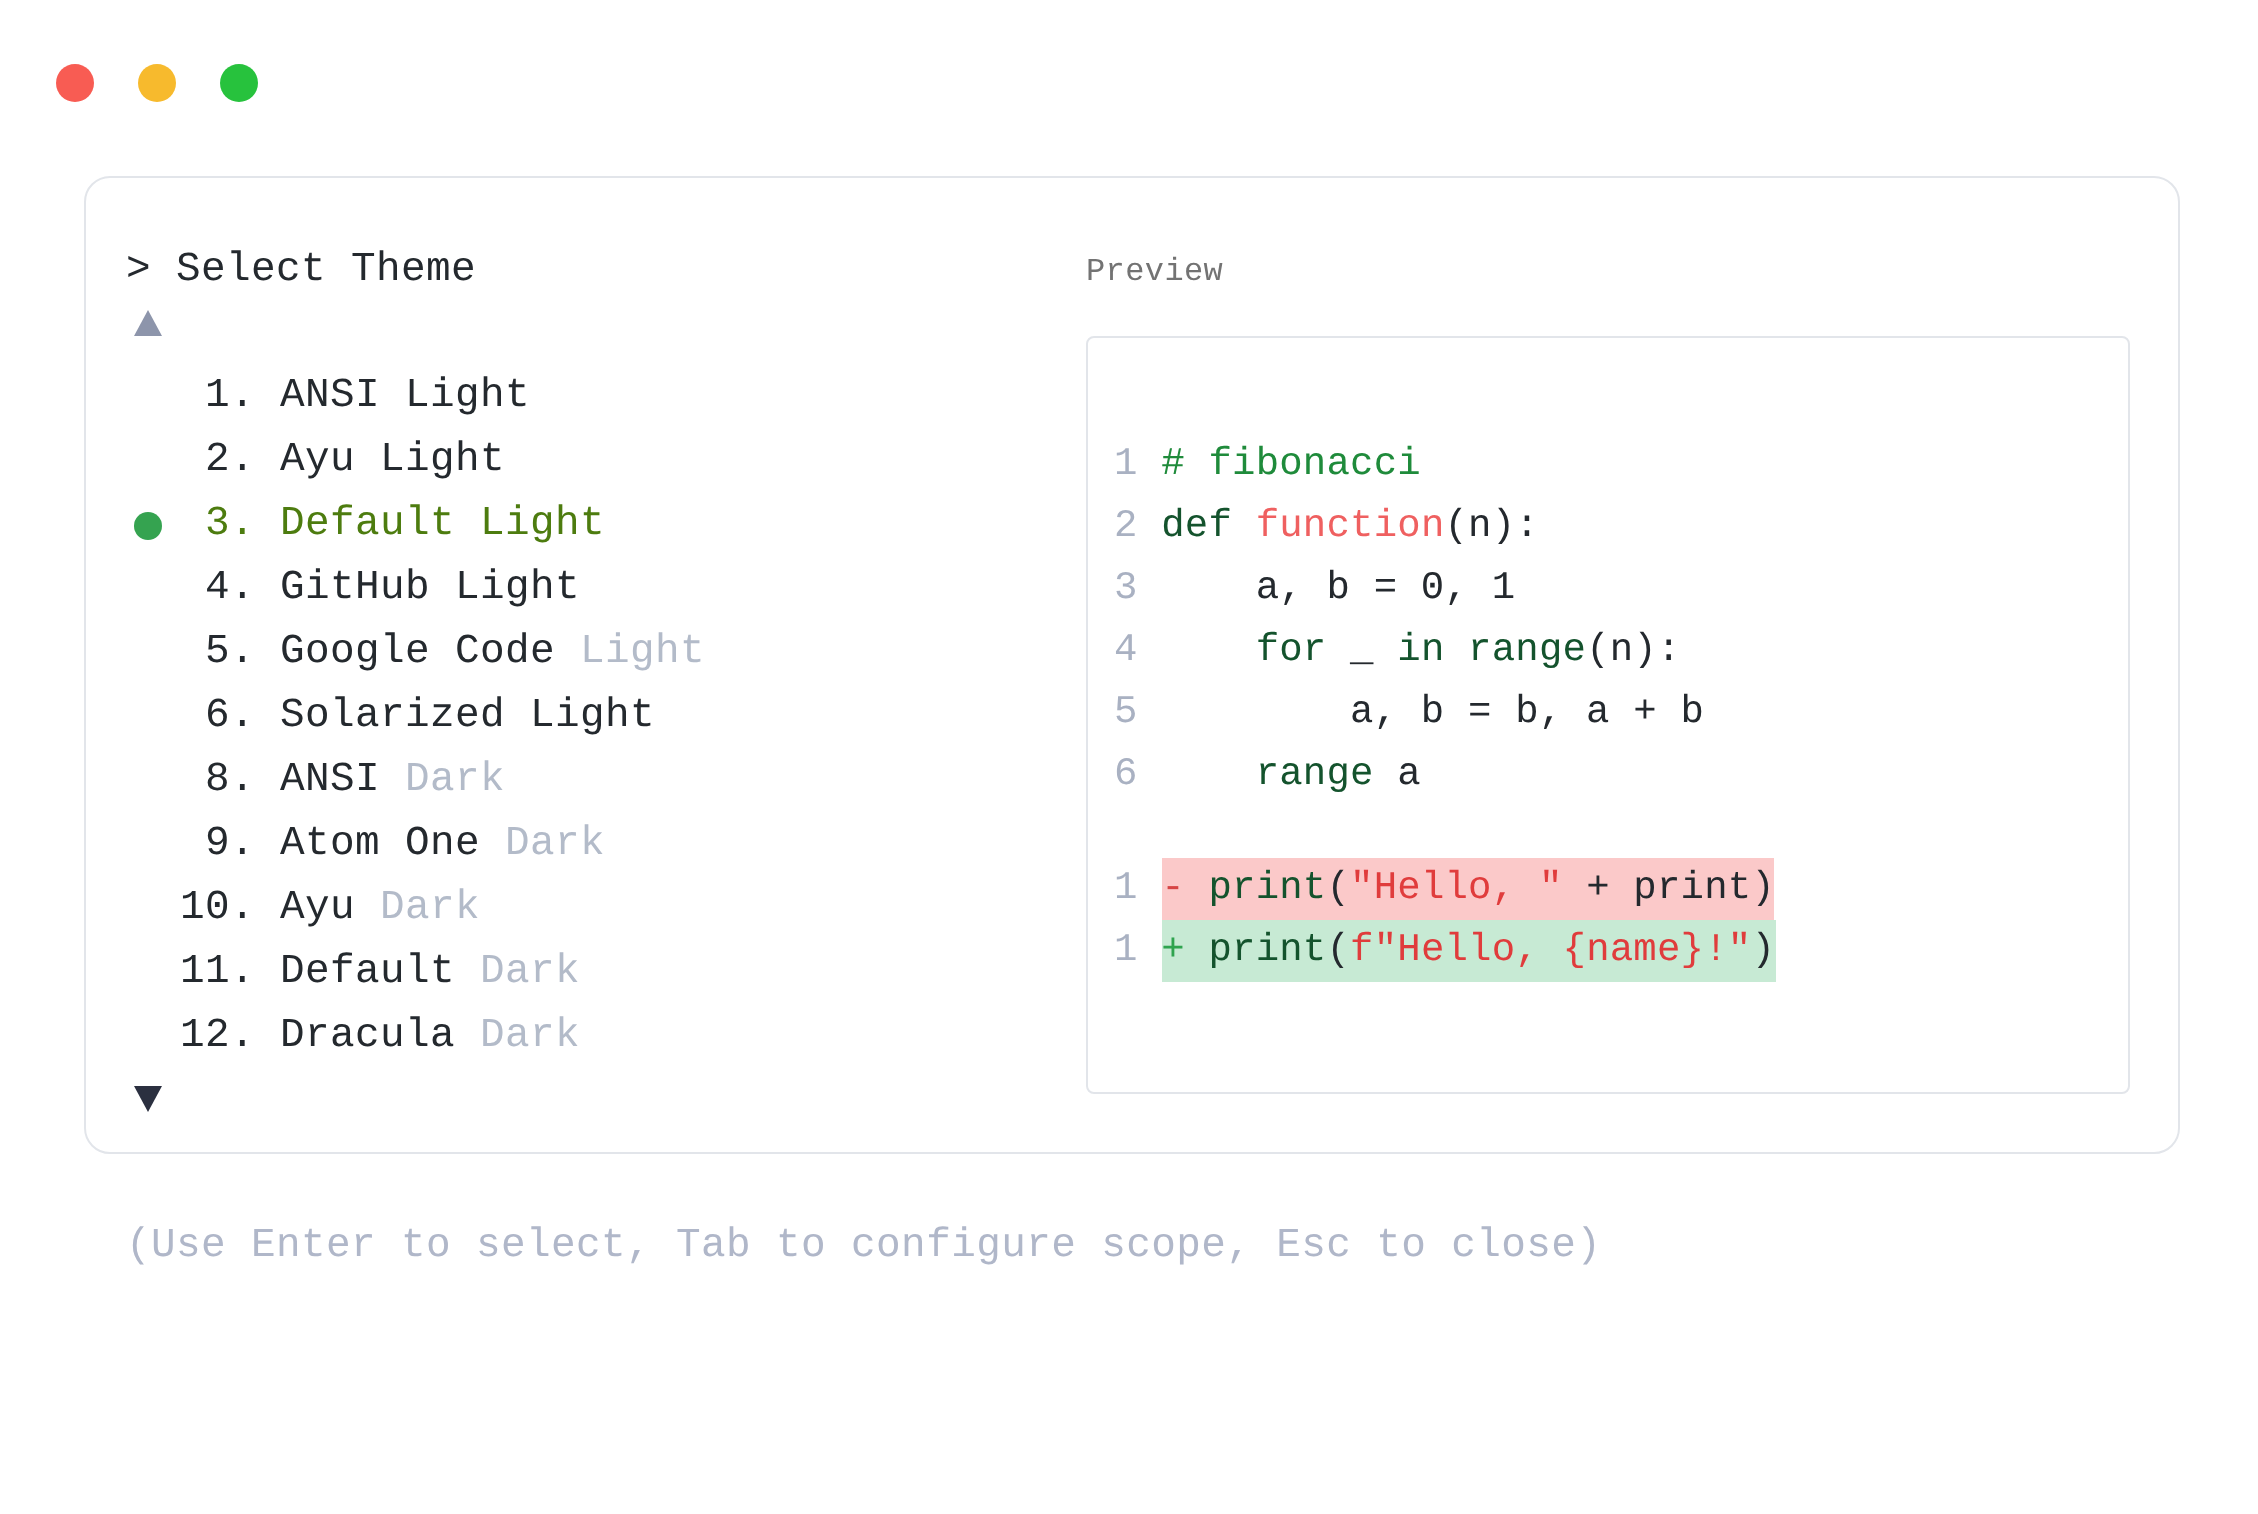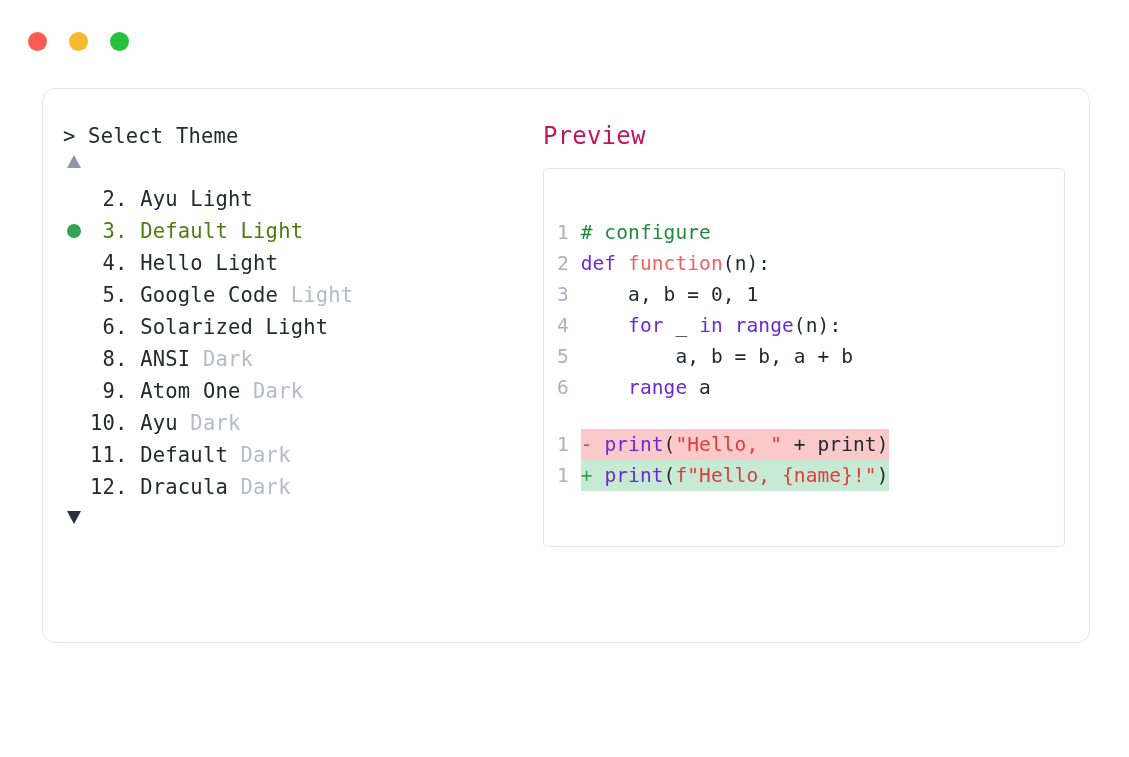--- a/index.html
+++ b/index.html
@@ -15,24 +15,25 @@
   .traffic { position: absolute; left: 28px; top: 32px; display: flex; gap: 22px; }
   .dot { width: 19px; height: 19px; border-radius: 50%; }
   .dot.red    { background: #f85c53; }
   .dot.yellow { background: #f7ba2d; }
   .dot.green  { background: #27c23d; }
 
   
   .card {
     position: absolute;
     left: 42px; top: 88px;
-    width: 1048px; height: 555px;
+    width: 1048px; height: 489px;
     border: 1.6px solid #e2e5ea;
     border-radius: 13px;
     background: #ffffff;
+    font-family: Liberation Mono, monospace;
   }
 
   
   .left { position: absolute; left: 20px; top: 32px; width: 470px; }
   .prompt {
     font-size: 20.5px; line-height: 30px;
     color: #24292e; letter-spacing: 0.2px;
     white-space: pre;
   }
   .arrow-row { height: 26px; position: relative; }
@@ -68,40 +69,40 @@
   .hint {
     margin-top: 36px;
     font-size: 20.5px; line-height: 30px;
     color: #b0b7c9; letter-spacing: 0.2px;
     white-space: pre;
   }
 
   
   .right { position: absolute; left: 500px; top: 32px; width: 528px; }
   .preview-label {
-    font-size: 24px; line-height: 30px;
-    color: #be185d; letter-spacing: 0.2px;
+    font-size: 16px; line-height: 30px;
+    color: #737373; letter-spacing: 0.2px;
   }
   .codebox {
     margin-top: 17px;
     width: 522px; height: 379px;
     border: 1.6px solid #e2e5ea;
     border-radius: 4px;
     background: #ffffff;
     padding: 48px 0 0 13px;
     overflow: hidden;
   }
   .cline {
     font-size: 19.5px; line-height: 31px;
     white-space: pre; letter-spacing: 0.1px;
     color: #24292e;
   }
   .ln { color: #a9b1c2; }
   .k-comment  { color: #1f8b3b; }
-  .k-keyword  { color: #6d28d9; }
+  .k-keyword  { color: #14532d; }
   .k-func     { color: #ef6060; }
   .k-plain    { color: #24292e; }
   .k-string   { color: #e03c3c; }
   .blank { height: 26px; }
   .dline { display: inline-block; }
   .dline.del { background: #fbc9c9; }
   .dline.add { background: #c7ead4; }
   .m-del { color: #d64545; }
   .m-add { color: #2fa44f; }
 </style>
@@ -119,42 +120,44 @@
   <div class="card">
 
     <div class="left">
       <div class="prompt">&gt; Select Theme</div>
 
       <div class="arrow-row">
         <div class="tri up"></div>
       </div>
 
       <div class="list" id="theme-list">
+          <div class="row"><span class="txt"><span class="num"> 1. </span><span>ANSI </span><span>Light</span></span></div>
           <div class="row"><span class="txt"><span class="num"> 2. </span><span>Ayu </span><span>Light</span></span></div>
           <div class="row selected"><span class="bullet"></span><span class="txt"><span class="num"> 3. </span><span>Default </span><span>Light</span></span></div>
-          <div class="row"><span class="txt"><span class="num"> 4. </span><span>Hello </span><span>Light</span></span></div>
+          <div class="row"><span class="txt"><span class="num"> 4. </span><span>GitHub </span><span>Light</span></span></div>
           <div class="row"><span class="txt"><span class="num"> 5. </span><span>Google Code </span><span class="dim">Light</span></span></div>
           <div class="row"><span class="txt"><span class="num"> 6. </span><span>Solarized </span><span>Light</span></span></div>
           <div class="row"><span class="txt"><span class="num"> 8. </span><span>ANSI </span><span class="dim">Dark</span></span></div>
           <div class="row"><span class="txt"><span class="num"> 9. </span><span>Atom One </span><span class="dim">Dark</span></span></div>
           <div class="row"><span class="txt"><span class="num">10. </span><span>Ayu </span><span class="dim">Dark</span></span></div>
           <div class="row"><span class="txt"><span class="num">11. </span><span>Default </span><span class="dim">Dark</span></span></div>
           <div class="row"><span class="txt"><span class="num">12. </span><span>Dracula </span><span class="dim">Dark</span></span></div>
         </div>
 
       <div class="arrow-down-row">
         <div class="tri down"></div>
       </div>
 
+      <div class="hint">(Use Enter to select, Tab to configure scope, Esc to close)</div>
     </div>
 
     <div class="right">
       <div class="preview-label">Preview</div>
       <div class="codebox" id="codebox">
-          <div class="cline"><span class="ln">1 </span><span class="k-comment"># configure</span></div>
+          <div class="cline"><span class="ln">1 </span><span class="k-comment"># fibonacci</span></div>
           <div class="cline"><span class="ln">2 </span><span class="k-keyword">def </span><span class="k-func">function</span><span class="k-plain">(n):</span></div>
           <div class="cline"><span class="ln">3 </span><span class="k-plain">    a, b = 0, 1</span></div>
           <div class="cline"><span class="ln">4 </span><span class="k-plain">    </span><span class="k-keyword">for</span><span class="k-plain"> _ </span><span class="k-keyword">in range</span><span class="k-plain">(n):</span></div>
           <div class="cline"><span class="ln">5 </span><span class="k-plain">        a, b = b, a + b</span></div>
           <div class="cline"><span class="ln">6 </span><span class="k-plain">    </span><span class="k-keyword">range</span><span class="k-plain"> a</span></div>
           <div class="blank"></div>
           <div class="cline"><span class="ln">1 </span><span class="dline del"><span class="m-del">- </span><span class="k-keyword">print</span><span class="k-plain">(</span><span class="k-string">"Hello, "</span><span class="k-plain"> + print)</span></span></div>
           <div class="cline"><span class="ln">1 </span><span class="dline add"><span class="m-add">+ </span><span class="k-keyword">print</span><span class="k-plain">(</span><span class="k-string">f"Hello, {name}!"</span><span class="k-plain">)</span></span></div>
         </div>
     </div>

